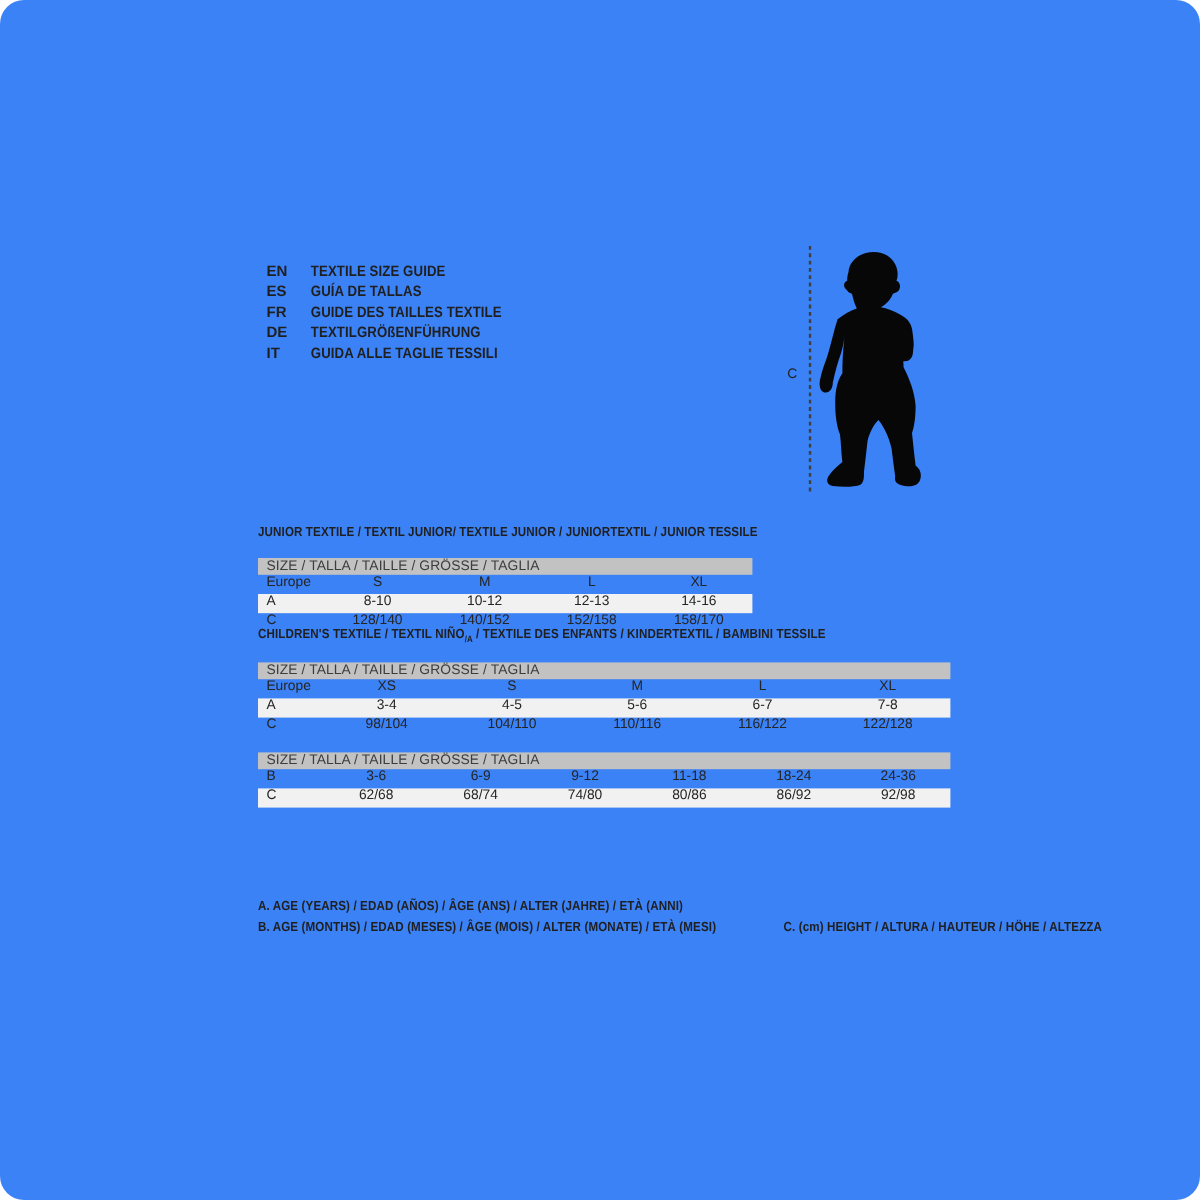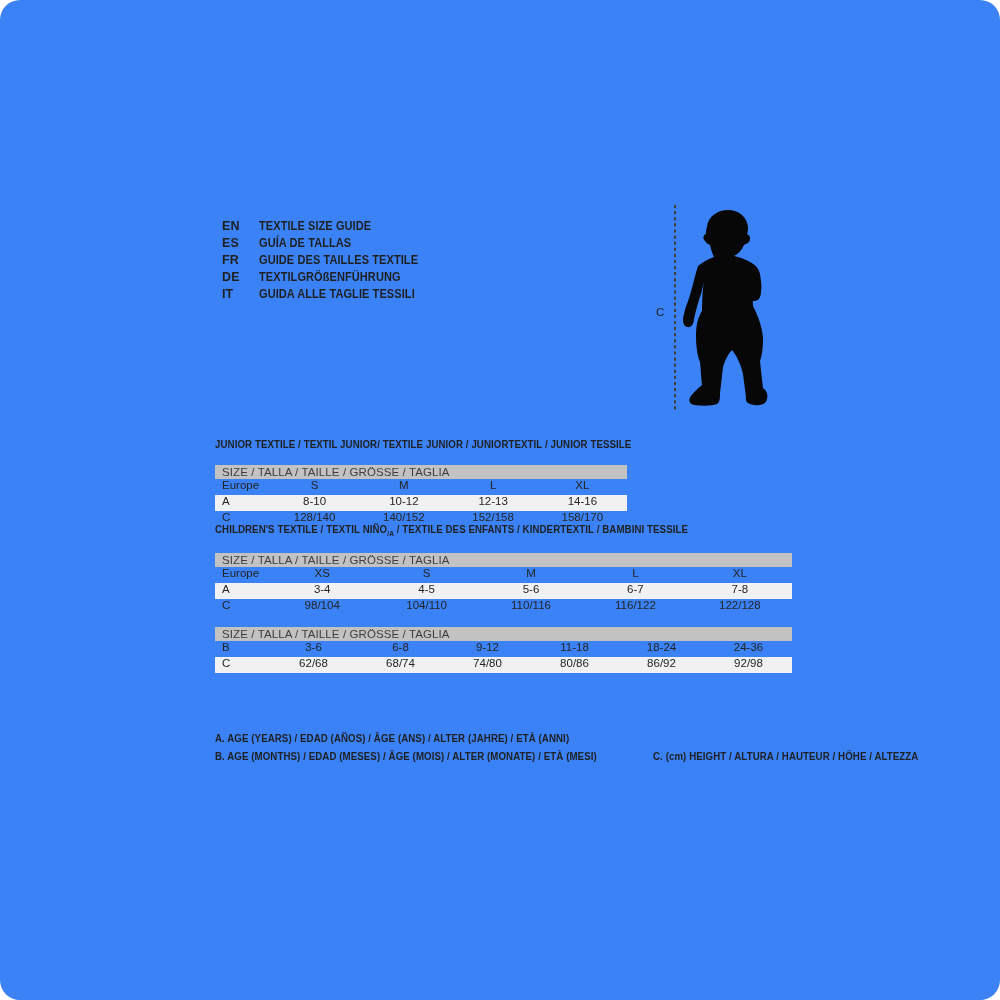--- a/index.html
+++ b/index.html
@@ -42,21 +42,21 @@
 
   #table-junior   { top: 434px; width: 412px; }
   #table-children { top: 519px; width: 577px; }
   #table-babies   { top: 627px; width: 577px; }
   #table-junior .t-title   { margin-bottom: 14px; }
   #table-children .t-title { margin-bottom: 13px; }
   #table-babies .t-title-line { font-weight: bold; font-size: 11px; line-height: 16px; white-space: nowrap; }
   #table-babies .t-title-wrap { margin-bottom: 4px; }
 
   
-  .legend { position: absolute; left: 215px; top: 728px; }
+  .legend { position: absolute; left: 215px; top: 745px; }
   .legend-line { font-weight: bold; font-size: 11px; line-height: 16.4px; white-space: nowrap; letter-spacing: 0.1px; }
 </style>
 </head>
 <body>
 
 <div class="page">
 
   <section class="lang-block">
     <div class="lang-row">
       <span class="lang-code">EN</span>
@@ -185,21 +185,21 @@
       <span class="tcell">116/122</span>
       <span class="tcell">122/128</span>
     </div>
   </section>
 
   <section class="stable" id="table-babies">
     <div class="size-bar">SIZE / TALLA / TAILLE / GRÖSSE / TAGLIA</div>
     <div class="trow">
       <span class="rlabel">B</span>
       <span class="tcell">3-6</span>
-      <span class="tcell">6-8</span>
+      <span class="tcell">6-9</span>
       <span class="tcell">9-12</span>
       <span class="tcell">11-18</span>
       <span class="tcell">18-24</span>
       <span class="tcell">24-36</span>
     </div>
     <div class="trow shaded">
       <span class="rlabel">C</span>
       <span class="tcell">62/68</span>
       <span class="tcell">68/74</span>
       <span class="tcell">74/80</span>

